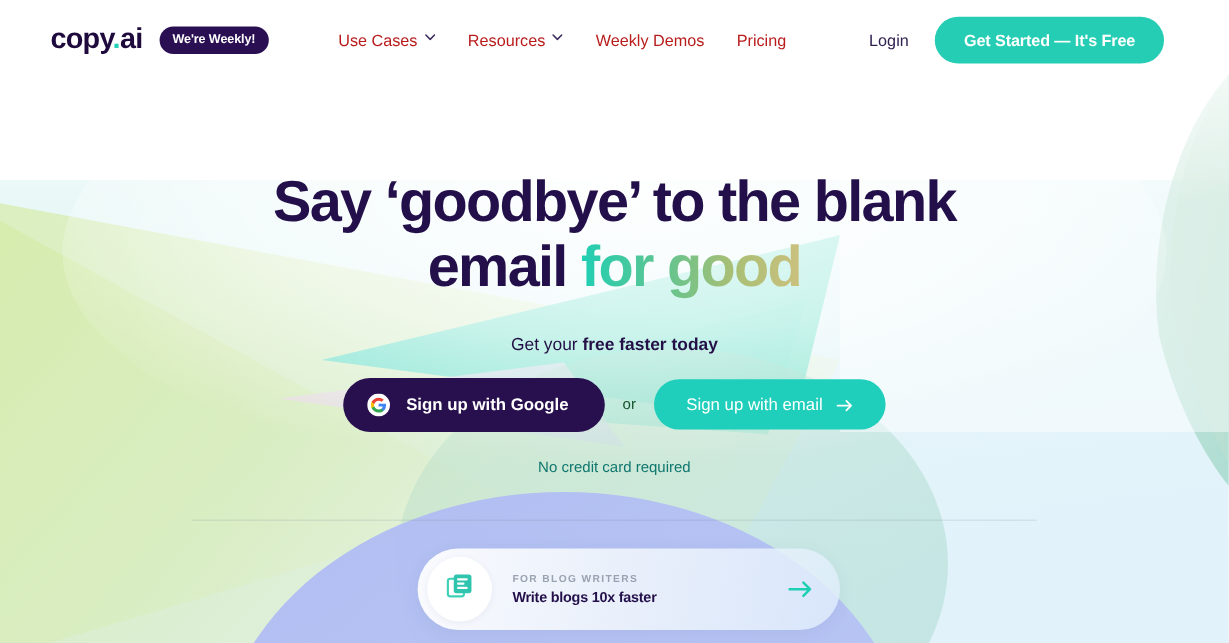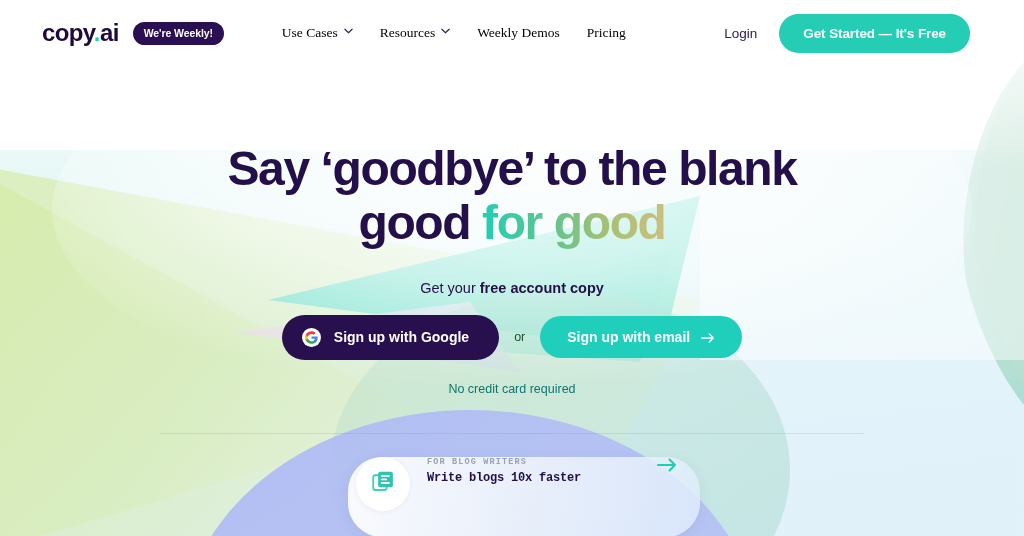--- a/index.html
+++ b/index.html
@@ -29,22 +29,22 @@
   .logo .dot { color:#23d2b5; }
   .hiring-badge {
     background:#2a1052; color:#ffffff;
     font-size:10.5px; font-weight:bold;
     padding:5px 11px 6px; border-radius:20px;
     white-space:nowrap; letter-spacing:-0.1px;
   }
   .nav { display:flex; align-items:center; gap:27px; margin-left:58px; }
   .nav-item {
     display:flex; align-items:center; gap:6px;
-    font-size:13.5px; font-weight:500; color:#000000;
-    white-space:nowrap; cursor:pointer;font-family:Liberation Serif, serif;
+    font-size:13.5px; font-weight:500; color:#b91c1c;
+    white-space:nowrap; cursor:pointer;
   }
   .chev { width:9px; height:9px; position:relative; top:-1px; }
   .chev svg { display:block; }
   .header-right { margin-left:auto; display:flex; align-items:center; gap:22px; }
   .login-link {
     font-size:13.5px; font-weight:500; color:#2f2050;
     white-space:nowrap; cursor:pointer;
   }
   .cta-btn {
     background:#24cdb3; color:#ffffff;
@@ -88,49 +88,48 @@
     background:#280f4d; color:#ffffff;
     font-size:14px; font-weight:bold;
     padding:13px 30px 13px 20px; border-radius:26px;
     border:none; cursor:pointer; white-space:nowrap;
   }
   .g-icon { width:19px; height:19px; flex:none; }
   .or-text { font-size:12.5px; color:#14532d; }
   .btn-email {
     display:flex; align-items:center; gap:11px;
     background:#1fcfbb; color:#ffffff;
-    font-size:14px; font-weight:bold;
+    font-size:14px; font-weight:normal;
     padding:13px 27px; border-radius:26px;
     border:none; cursor:pointer; white-space:nowrap;
   }
   .arr-r { width:14px; height:12px; flex:none; }
   .nocard {
     margin-top:22px;
     font-size:12.5px; color:#0f766e;
   }
 
   
   .divider {
     position:absolute; left:160px; right:160px; top:433px;
     height:1px; background:rgba(120,130,150,0.18);
     z-index:4;
   }
 
   
   .feature-card {
     position:absolute; z-index:6;
     left:348px; top:457px;
-    width:352px; height:80px;
+    width:352px; height:68px;
     background:linear-gradient(100deg,rgba(255,255,255,0.93) 0%,rgba(243,248,252,0.86) 45%,rgba(225,238,252,0.80) 100%);
     border-radius:34px;
-    display:flex; 
+    display:flex; align-items:center;
     padding:0 22px 0 8px;
     box-shadow:0 3px 14px rgba(60,70,110,0.07);
     cursor:pointer;
-    font-family:Liberation Mono, monospace;
   }
   .fc-avatar {
     width:54px; height:54px; border-radius:50%;
     background:#ffffff; flex:none;
     display:flex; align-items:center; justify-content:center;
     box-shadow:0 1px 5px rgba(60,70,110,0.07);
   }
   .fc-text { margin-left:17px; flex:1; }
   .fc-eyebrow {
     font-size:8.5px; font-weight:bold; letter-spacing:1.15px;
@@ -244,25 +243,25 @@
   <div class="header-right">
     <span class="login-link">Login</span>
     <button class="cta-btn">Get Started — It's Free</button>
   </div>
 </header>
 
 <main class="hero">
 
   <h1 class="headline">
     <span>Say ‘goodbye’ to the blank</span><br>
-    <span>good </span><span class="grad">for good</span>
+    <span>email </span><span class="grad">for good</span>
   </h1>
 
   <p class="sub-line">
-    <span>Get your </span><b>free account copy</b>
+    <span>Get your </span><b>free faster today</b>
   </p>
 
   <div class="signup-row">
 
     <button class="btn-google">
       <span class="g-icon">
         <svg viewBox="0 0 48 48" width="19" height="19">
           <circle cx="24" cy="24" r="24" fill="#ffffff"></circle>
           <path fill="#4285F4" d="M39.6 24.45c0-1.1-.1-2.16-.28-3.18H24v6.02h8.76c-.38 2.03-1.52 3.75-3.25 4.9v4.08h5.26c3.08-2.83 4.83-7 4.83-11.82z"></path>
           <path fill="#34A853" d="M24 40c4.4 0 8.08-1.46 10.77-3.95l-5.26-4.08c-1.46.98-3.33 1.56-5.51 1.56-4.24 0-7.83-2.86-9.11-6.71H9.45v4.2C12.13 36.35 17.62 40 24 40z"></path>

